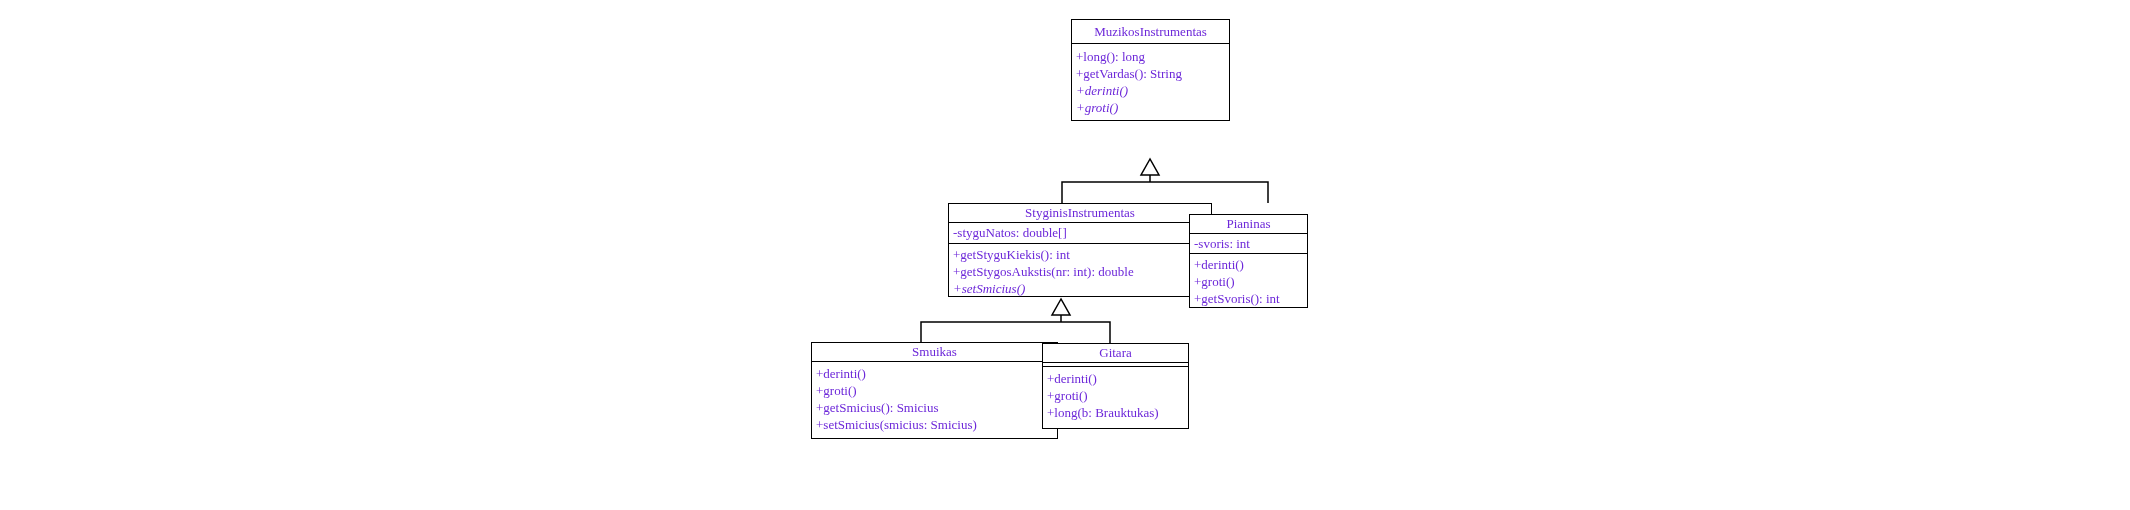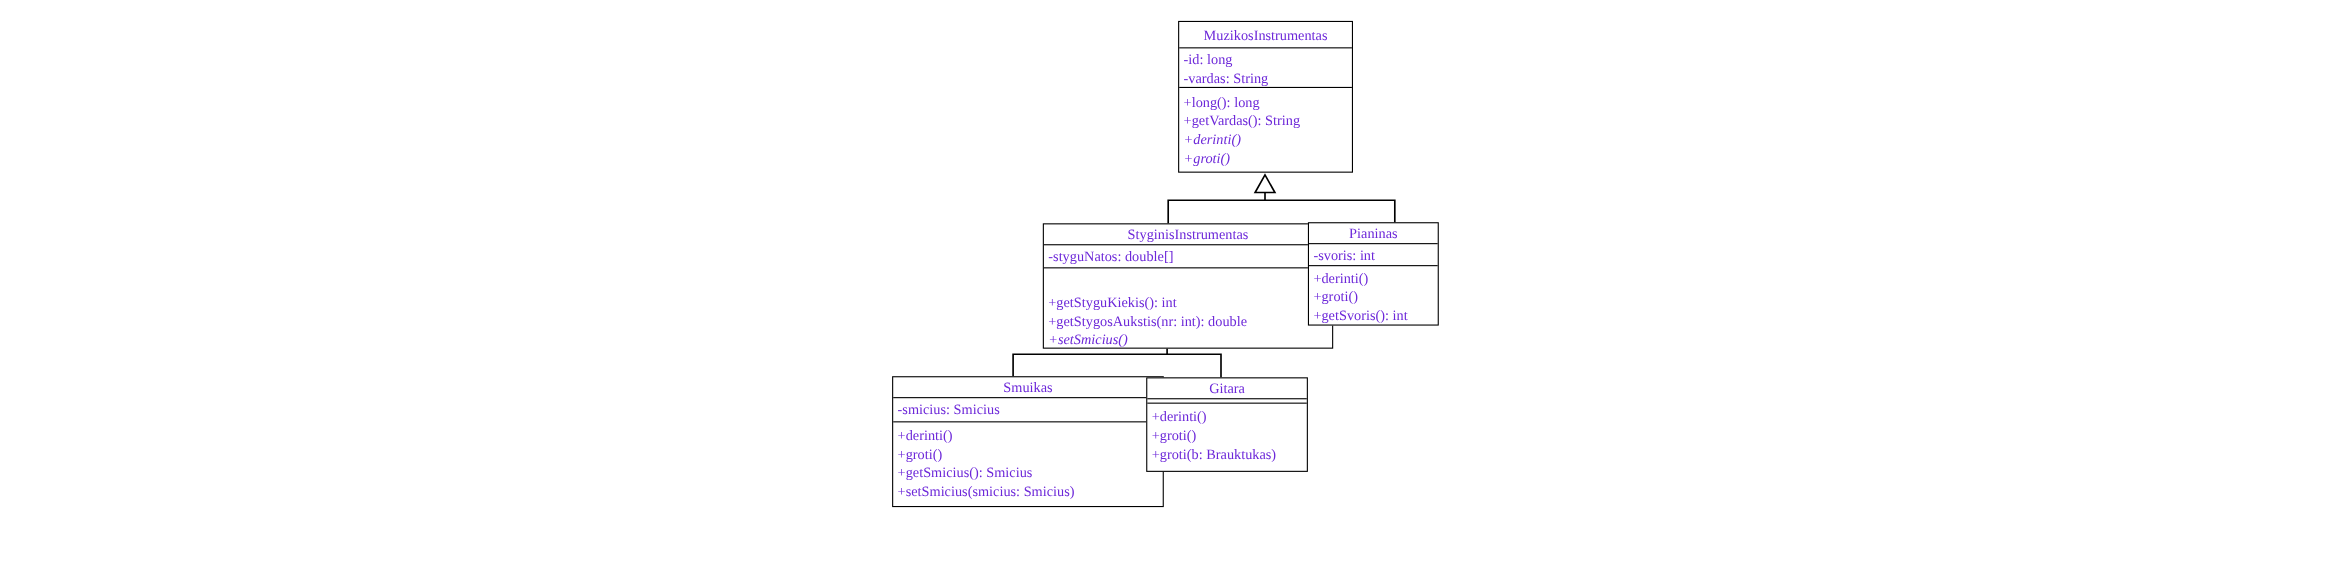--- a/index.html
+++ b/index.html
@@ -33,24 +33,24 @@
   
   #box-muzikos{left:1071px;top:19px;width:159px;}
   #box-muzikos .uml-title{height:23px;line-height:23px;}
   #box-muzikos .uml-attrs{height:34px;}
   #box-muzikos .uml-methods{height:72px;padding-top:4px;}
 
   
   #box-styginis{left:948px;top:203px;width:264px;}
   #box-styginis .uml-title{height:18px;line-height:18px;}
   #box-styginis .uml-attrs{height:19px;}
-  #box-styginis .uml-methods{height:50px;margin-top:20px;}
+  #box-styginis .uml-methods{height:50px;}
 
   
-  #box-pianinas{left:1189px;top:202px;width:119px;}
+  #box-pianinas{left:1189px;top:214px;width:119px;}
   #box-pianinas .uml-title{height:18px;line-height:18px;}
   #box-pianinas .uml-attrs{height:18px;}
   #box-pianinas .uml-methods{height:51px;}
 
   
   #box-smuikas{left:811px;top:342px;width:247px;}
   #box-smuikas .uml-title{height:18px;line-height:18px;}
   #box-smuikas .uml-attrs{height:20px;}
   #box-smuikas .uml-methods{height:73px;padding-top:3px;}
 
@@ -69,24 +69,20 @@
 
     <path d="M1062,204 L1062,182 L1268,182 L1268,203 M1150,182 L1150,175" fill="none" stroke="#000000" stroke-width="1.5"></path>
     <polygon points="1150,159 1141,175 1159,175" fill="#ffffff" stroke="#000000" stroke-width="1.5"></polygon>
 
     <path d="M921,343 L921,322 L1110,322 L1110,344 M1061,322 L1061,315" fill="none" stroke="#000000" stroke-width="1.5"></path>
     <polygon points="1061,299 1052,315 1070,315" fill="#ffffff" stroke="#000000" stroke-width="1.5"></polygon>
   </svg>
 
   <div class="uml-class" id="box-muzikos">
     <div class="uml-title">MuzikosInstrumentas</div>
-    <div class="uml-attrs">
-      <div class="uml-line">-id: long</div>
-      <div class="uml-line">-vardas: String</div>
-    </div>
     <div class="uml-methods">
       <div class="uml-line">+long(): long</div>
       <div class="uml-line">+getVardas(): String</div>
       <div class="uml-line italic">+derinti()</div>
       <div class="uml-line italic">+groti()</div>
     </div>
   </div>
 
   <div class="uml-class" id="box-styginis">
     <div class="uml-title">StyginisInstrumentas</div>
@@ -107,34 +103,31 @@
     </div>
     <div class="uml-methods">
       <div class="uml-line">+derinti()</div>
       <div class="uml-line">+groti()</div>
       <div class="uml-line">+getSvoris(): int</div>
     </div>
   </div>
 
   <div class="uml-class" id="box-smuikas">
     <div class="uml-title">Smuikas</div>
-    <div class="uml-attrs">
-      <div class="uml-line">-smicius: Smicius</div>
-    </div>
     <div class="uml-methods">
       <div class="uml-line">+derinti()</div>
       <div class="uml-line">+groti()</div>
       <div class="uml-line">+getSmicius(): Smicius</div>
       <div class="uml-line">+setSmicius(smicius: Smicius)</div>
     </div>
   </div>
 
   <div class="uml-class" id="box-gitara">
     <div class="uml-title">Gitara</div>
     <div class="uml-attrs"></div>
     <div class="uml-methods">
       <div class="uml-line">+derinti()</div>
       <div class="uml-line">+groti()</div>
-      <div class="uml-line">+groti(b: Brauktukas)</div>
+      <div class="uml-line">+long(b: Brauktukas)</div>
     </div>
   </div>
 
 </div>
 
 </body></html>

